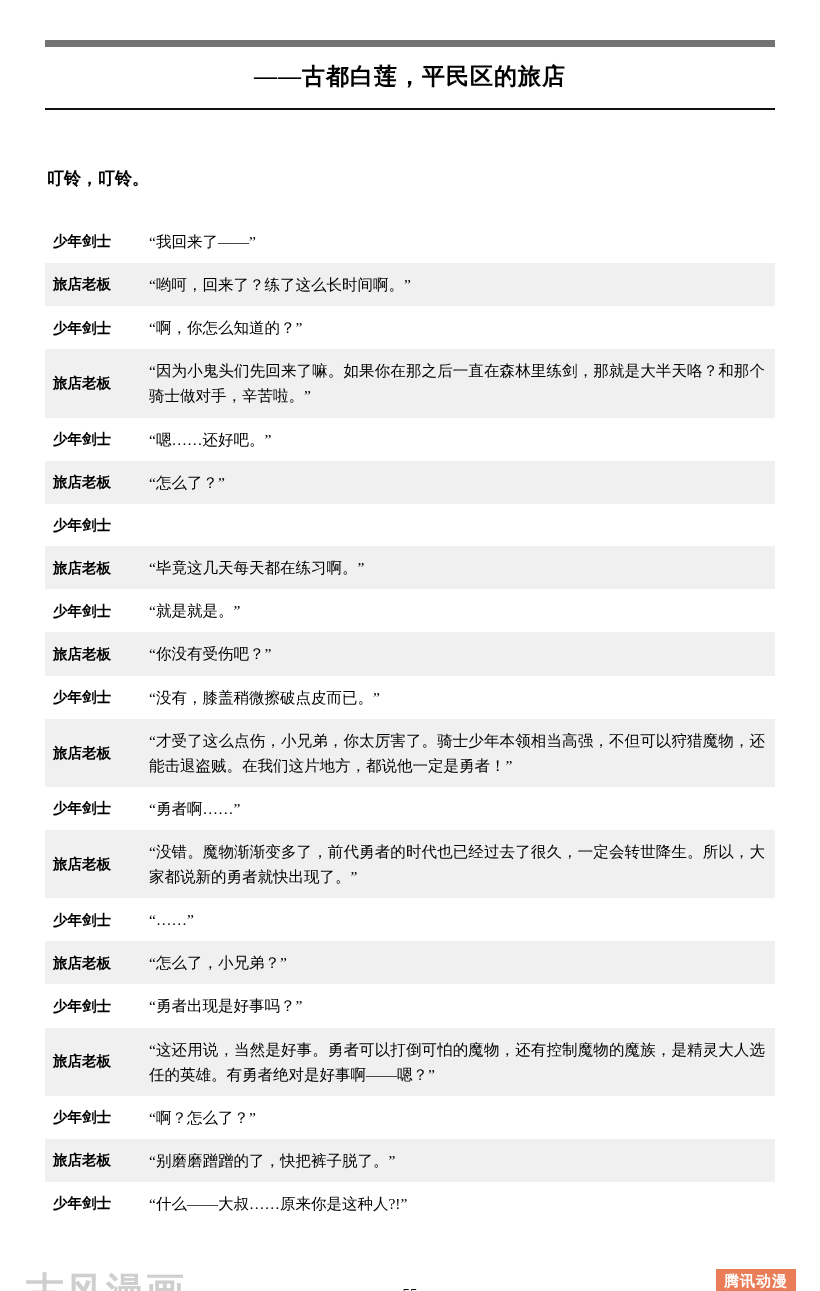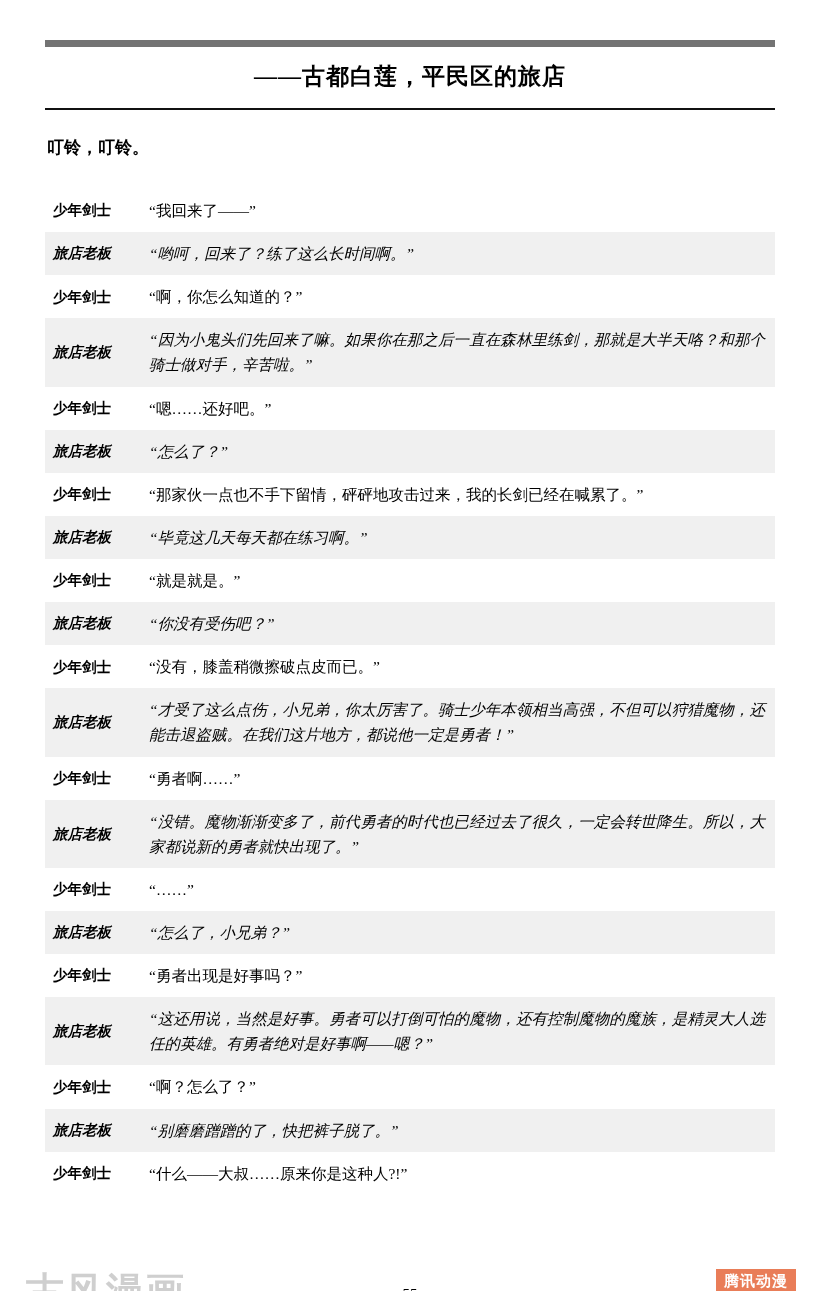--- a/index.html
+++ b/index.html
@@ -29,38 +29,37 @@
     padding: 14px 0 16px 0;
     text-align: center;
   }
   .title-text {
     font-size: 23px;
     font-weight: bold;
     letter-spacing: 1px;
     font-family: "Liberation Serif", "DejaVu Serif", serif;
   }
   .sfx {
-    margin-top: 26px;
+    margin-top: 57px;
     margin-bottom: 30px;
     font-size: 17px;
     font-weight: bold;
     padding-left: 2px;
   }
   .dialogue-list {
     margin-top: 12px;
   }
   .line {
     display: flex;
     align-items: center;
     padding: 9px 10px 9px 8px;
     box-sizing: border-box;
   }
   .line.shade {
     background: #f0f0f0;
-    font-style: italic;
   }
   .speaker {
     flex: 0 0 92px;
     font-size: 14.5px;
     font-weight: bold;
     line-height: 1.62;
     padding-top: 1px;
     white-space: nowrap;
     font-family: "Liberation Sans", sans-serif;
   }
@@ -142,21 +141,20 @@
       <div class="text">“嗯……还好吧。”</div>
     </div>
 
     <div class="line shade">
       <div class="speaker">旅店老板</div>
       <div class="text">“怎么了？”</div>
     </div>
 
     <div class="line">
       <div class="speaker">少年剑士</div>
-      <div class="text">“那家伙一点也不手下留情，砰砰地攻击过来，我的长剑已经在喊累了。”</div>
     </div>
 
     <div class="line shade">
       <div class="speaker">旅店老板</div>
       <div class="text">“毕竟这几天每天都在练习啊。”</div>
     </div>
 
     <div class="line">
       <div class="speaker">少年剑士</div>
       <div class="text">“就是就是。”</div>

